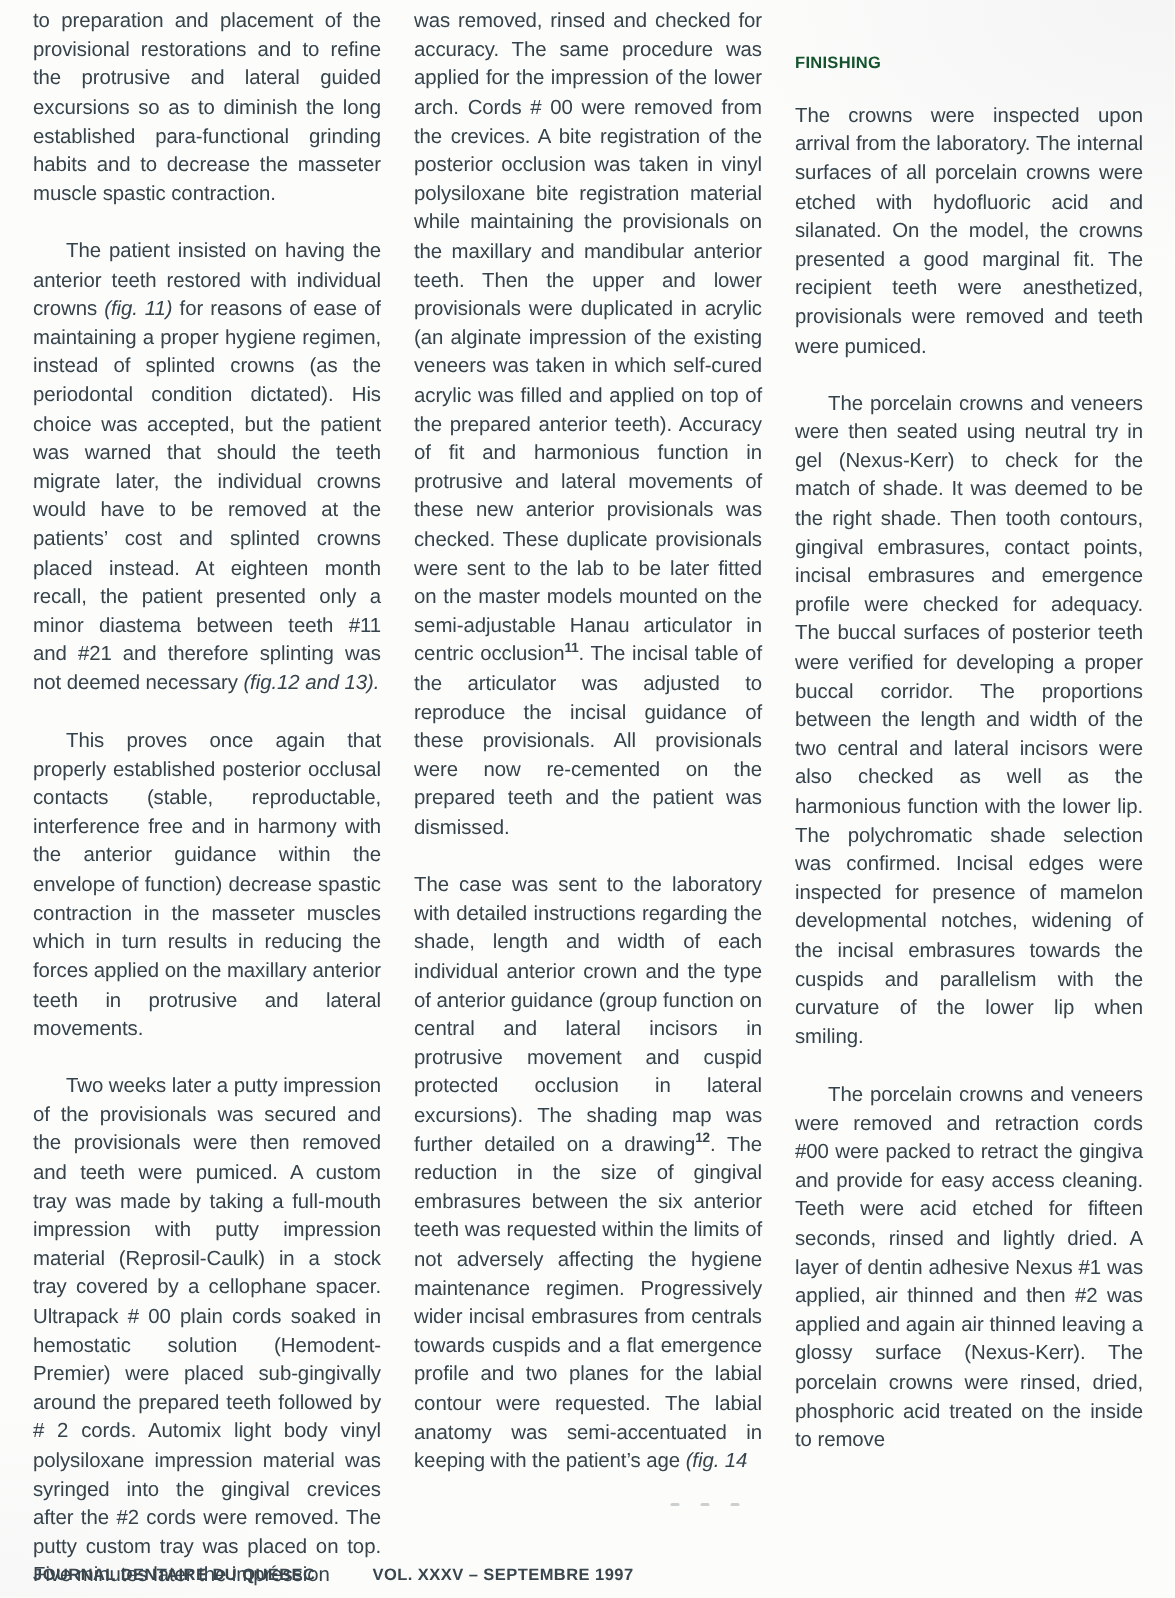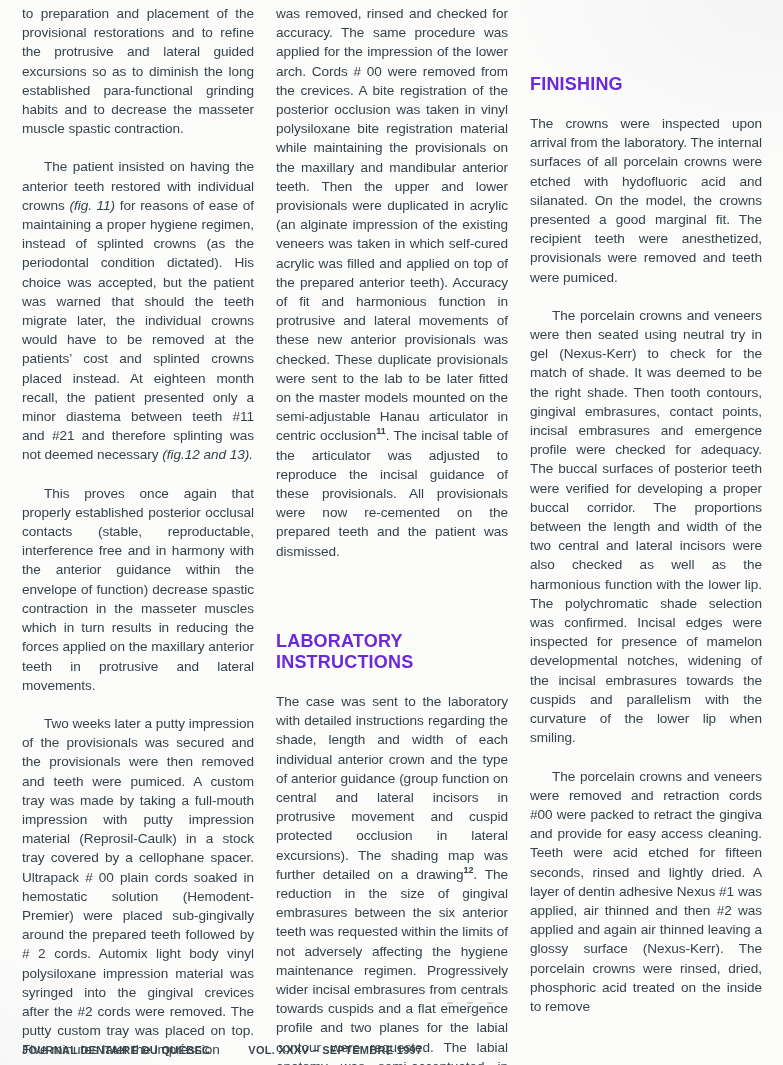--- a/index.html
+++ b/index.html
@@ -33,25 +33,25 @@
   .para {
     margin: 0 0 19px 0;
     font-size: 13.6px;
     line-height: 19.2px;
     letter-spacing: -0.05px;
   }
   .para.indent { text-indent: 22px; }
   .para em { font-style: italic; }
   .para sup { font-size: 9px; line-height: 0; vertical-align: super; font-weight: bold; }
   .section-heading {
-    font-size: 18px;
+    font-size: 11px;
     font-weight: 700;
-    color: #6d28d9;
+    color: #14532d;
     letter-spacing: 0.2px;
-    margin: 70px 0 19px 0;
+    margin: 32px 0 19px 0;
     text-align: left;
   }
   .footer {
     position: absolute;
     left: 22px; top: 1044px;
     display: flex;
     gap: 38px;
     font-size: 11px;
     letter-spacing: 0.3px;
     color: #3a464d;
@@ -72,21 +72,20 @@
 
 <div class="page">
   <div class="column">
       <p class="para"><span>to preparation and placement of the provisional restorations and to refine the protrusive and lateral guided excursions so as to diminish the long established para-functional grinding habits and to decrease the masseter muscle spastic contraction.</span></p>
       <p class="para indent"><span>The patient insisted on having the anterior teeth restored with individual crowns </span><em>(fig. 11)</em><span> for reasons of ease of maintaining a proper hygiene regimen, instead of splinted crowns (as the periodontal condition dictated). His choice was accepted, but the patient was warned that should the teeth migrate later, the individual crowns would have to be removed at the patients’ cost and splinted crowns placed instead. At eighteen month recall, the patient presented only a minor diastema between teeth #11 and #21 and therefore splinting was not deemed necessary </span><em>(fig.12 and 13).</em></p>
       <p class="para indent"><span>This proves once again that properly established posterior occlusal contacts (stable, reproductable, interference free and in harmony with the anterior guidance within the envelope of function) decrease spastic contraction in the masseter muscles which in turn results in reducing the forces applied on the maxillary anterior teeth in protrusive and lateral movements.</span></p>
       <p class="para indent"><span>Two weeks later a putty impression of the provisionals was secured and the provisionals were then removed and teeth were pumiced. A custom tray was made by taking a full-mouth impression with putty impression material (Reprosil-Caulk) in a stock tray covered by a cellophane spacer. Ultrapack # 00 plain cords soaked in hemostatic solution (Hemodent-Premier) were placed sub-gingivally around the prepared teeth followed by # 2 cords. Automix light body vinyl polysiloxane impression material was syringed into the gingival crevices after the #2 cords were removed. The putty custom tray was placed on top. Five minutes later the impression</span></p>
     </div>
   <div class="column">
       <p class="para"><span>was removed, rinsed and checked for accuracy. The same procedure was applied for the impression of the lower arch. Cords # 00 were removed from the crevices. A bite registration of the posterior occlusion was taken in vinyl polysiloxane bite registration material while maintaining the provisionals on the maxillary and mandibular anterior teeth. Then the upper and lower provisionals were duplicated in acrylic (an alginate impression of the existing veneers was taken in which self-cured acrylic was filled and applied on top of the prepared anterior teeth). Accuracy of fit and harmonious function in protrusive and lateral movements of these new anterior provisionals was checked. These duplicate provisionals were sent to the lab to be later fitted on the master models mounted on the semi-adjustable Hanau articulator in centric occlusion</span><sup>11</sup><span>. The incisal table of the articulator was adjusted to reproduce the incisal guidance of these provisionals. All provisionals were now re-cemented on the prepared teeth and the patient was dismissed.</span></p>
-      <h2 class="section-heading">LABORATORY INSTRUCTIONS</h2>
       <p class="para"><span>The case was sent to the laboratory with detailed instructions regarding the shade, length and width of each individual anterior crown and the type of anterior guidance (group function on central and lateral incisors in protrusive movement and cuspid protected occlusion in lateral excursions). The shading map was further detailed on a drawing</span><sup>12</sup><span>. The reduction in the size of gingival embrasures between the six anterior teeth was requested within the limits of not adversely affecting the hygiene maintenance regimen. Progressively wider incisal embrasures from centrals towards cuspids and a flat emergence profile and two planes for the labial contour were requested. The labial anatomy was semi-accentuated in keeping with the patient’s age </span><em>(fig. 14</em></p>
     </div>
   <div class="column">
       <h2 class="section-heading">FINISHING</h2>
       <p class="para"><span>The crowns were inspected upon arrival from the laboratory. The internal surfaces of all porcelain crowns were etched with hydofluoric acid and silanated. On the model, the crowns presented a good marginal fit. The recipient teeth were anesthetized, provisionals were removed and teeth were pumiced.</span></p>
       <p class="para indent"><span>The porcelain crowns and veneers were then seated using neutral try in gel (Nexus-Kerr) to check for the match of shade. It was deemed to be the right shade. Then tooth contours, gingival embrasures, contact points, incisal embrasures and emergence profile were checked for adequacy. The buccal surfaces of posterior teeth were verified for developing a proper buccal corridor. The proportions between the length and width of the two central and lateral incisors were also checked as well as the harmonious function with the lower lip. The polychromatic shade selection was confirmed. Incisal edges were inspected for presence of mamelon developmental notches, widening of the incisal embrasures towards the cuspids and parallelism with the curvature of the lower lip when smiling.</span></p>
       <p class="para indent"><span>The porcelain crowns and veneers were removed and retraction cords #00 were packed to retract the gingiva and provide for easy access cleaning. Teeth were acid etched for fifteen seconds, rinsed and lightly dried. A layer of dentin adhesive Nexus #1 was applied, air thinned and then #2 was applied and again air thinned leaving a glossy surface (Nexus-Kerr). The porcelain crowns were rinsed, dried, phosphoric acid treated on the inside to remove</span></p>
     </div>
 </div>
 

